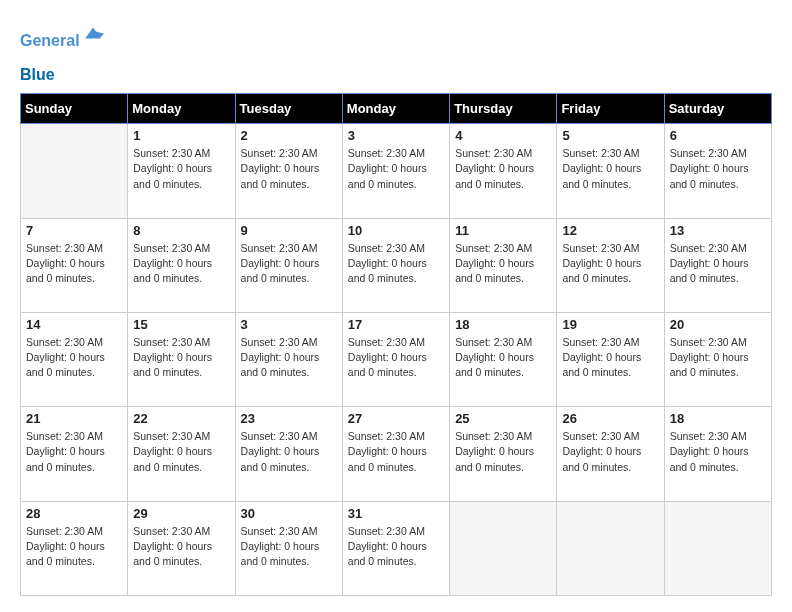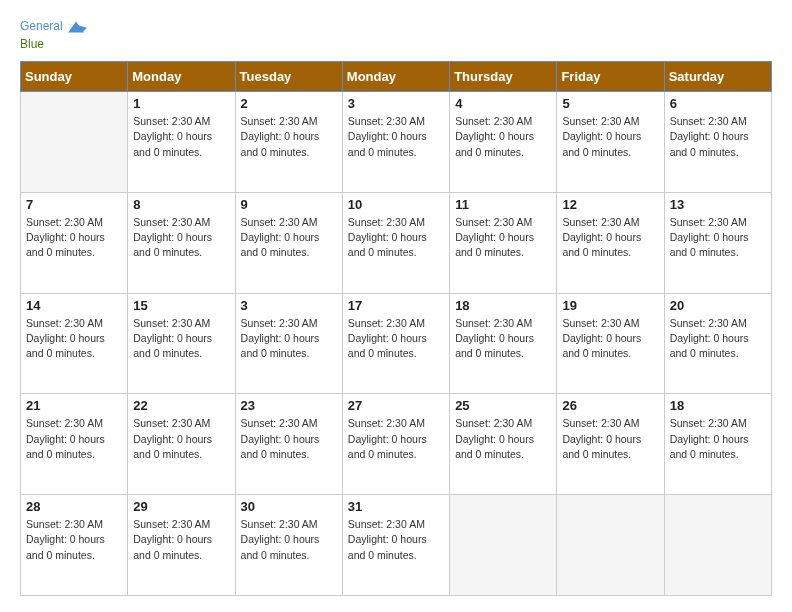--- a/index.html
+++ b/index.html
@@ -22,24 +22,25 @@
       justify-content: space-between;
       align-items: flex-start;
       margin-bottom: 10px;
     }
     .logo {
       display: flex;
       align-items: center;
       gap: 0;
     }
     .logo-text {
-      font-size: 12px;
-      font-weight: normal;
+      font-size: 16px;
+      font-weight: bold;
       color: #333;
       line-height: 1.1;
+      margin-top: 16px;
     }
     .logo-text span {
       color: #4a90d9;
     }
     .logo-icon {
       width: 22px;
       height: 22px;
       margin-left: 2px;
     }
     .title-block {
@@ -57,21 +58,21 @@
       text-align: right;
     }
     .calendar {
       flex: 1;
       border: 1px solid #bbb;
       border-collapse: collapse;
       width: 100%;
       table-layout: fixed;
     }
     .calendar thead tr th {
-      background: #a16207;
+      background: #000000;
       color: #fff;
       font-size: 13px;
       font-weight: bold;
       padding: 7px 4px;
       text-align: left;
       border: 1px solid #5a8dd5;
     }
     .calendar tbody tr td {
       border: 1px solid #ccc;
       vertical-align: top;
@@ -107,21 +108,21 @@
       <div style="display:flex;flex-direction:column;line-height:1.15;">
         <div style="display:flex;align-items:center;">
           <span class="logo-text">
             <span>General</span>
           </span>
           <svg class="logo-icon" viewBox="0 0 28 22" xmlns="http://www.w3.org/2000/svg">
             <polygon points="4,18 14,4 24,18" fill="#4a90d9"></polygon>
             <polygon points="14,8 22,18 28,12" fill="#4a90d9"></polygon>
           </svg>
         </div>
-        <span class="logo-text" style="color:#4d7c0f;">Blue</span>
+        <span class="logo-text" style="color:#0369a1;">Blue</span>
       </div>
     </div>
     <div class="title-block">
       <div class="month-title"></div>
       <div class="location"></div>
     </div>
   </div>
 
   <table class="calendar">
     <thead>

